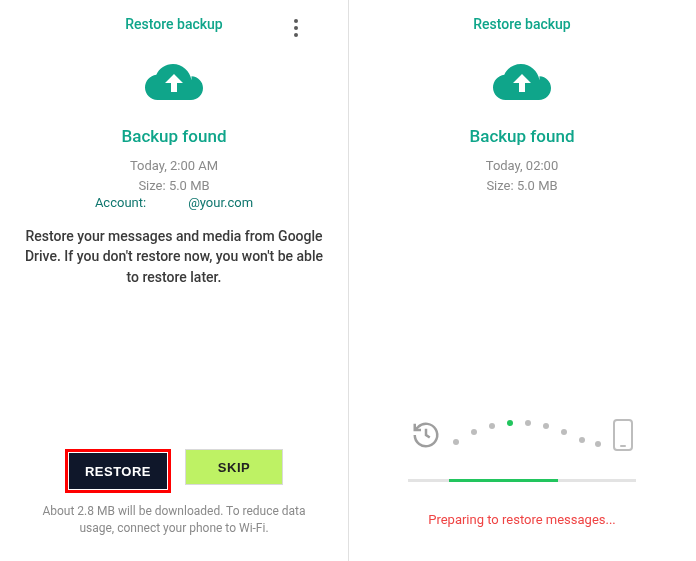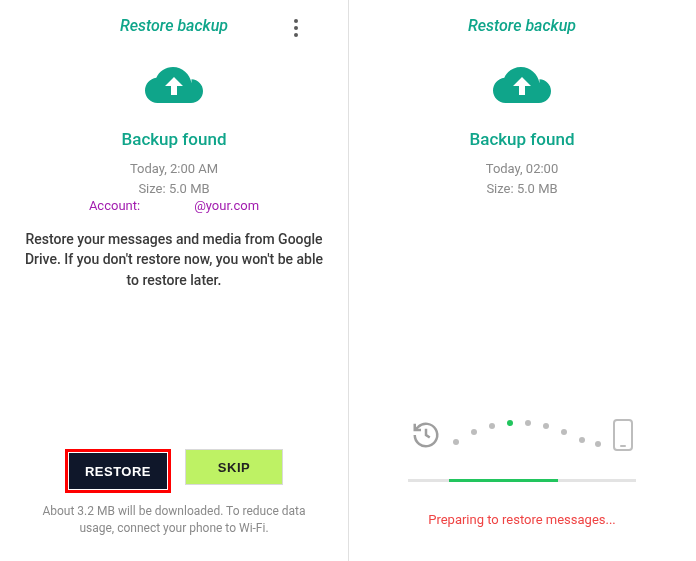--- a/index.html
+++ b/index.html
@@ -30,23 +30,22 @@
     .header {
       width: 100%;
       display: flex;
       align-items: center;
       justify-content: center;
       position: relative;
       padding: 6px 0 4px;
     }
     .header-title {
       color: #0fa58a;
-      font-size: 16px;
+      font-size: 14px;
       font-weight: 500;
-      font-style: italic;
     }
     .overflow-btn {
       position: absolute;
       right: 28px;
       top: 6px;
       width: 24px;
       height: 24px;
       display: flex;
       align-items: center;
       justify-content: center;
@@ -73,25 +72,25 @@
       margin-top: 18px;
     }
     .backup-line {
       color: #8a8a8a;
       font-size: 13px;
       line-height: 1.5;
       text-align: center;
     }
     .backup-line.first { margin-top: 10px; }
     .account-row {
-      color: #a21caf;
-      font-size: 13px;
-      display: flex;
-      align-items: center;
-      gap: 8px;
+      color: #0f766e;
+      font-size: 13px;
+      display: flex;
+      align-items: center;
+      gap: 2px;
       justify-content: center;
     }
     .redact {
       display: inline-block;
       width: 38px;
       height: 12px;
       background: #fff;
       border: 0;
     }
     .body-text {
@@ -216,21 +215,21 @@
 
   <div class="spacer"></div>
 
   <div class="btn-row">
     <div class="btn-restore-wrap">
       <button class="btn btn-restore">RESTORE</button>
     </div>
     <button class="btn btn-skip">SKIP</button>
   </div>
 
-  <div class="footer-note">About 3.2 MB will be downloaded. To reduce data usage, connect your phone to Wi-Fi.</div>
+  <div class="footer-note">About 2.8 MB will be downloaded. To reduce data usage, connect your phone to Wi-Fi.</div>
 </div>
 
 <div class="divider"></div>
 
 <div class="screen">
   <div class="header">
     <div class="header-title">Restore backup</div>
   </div>
 
   <div class="cloud-icon">

